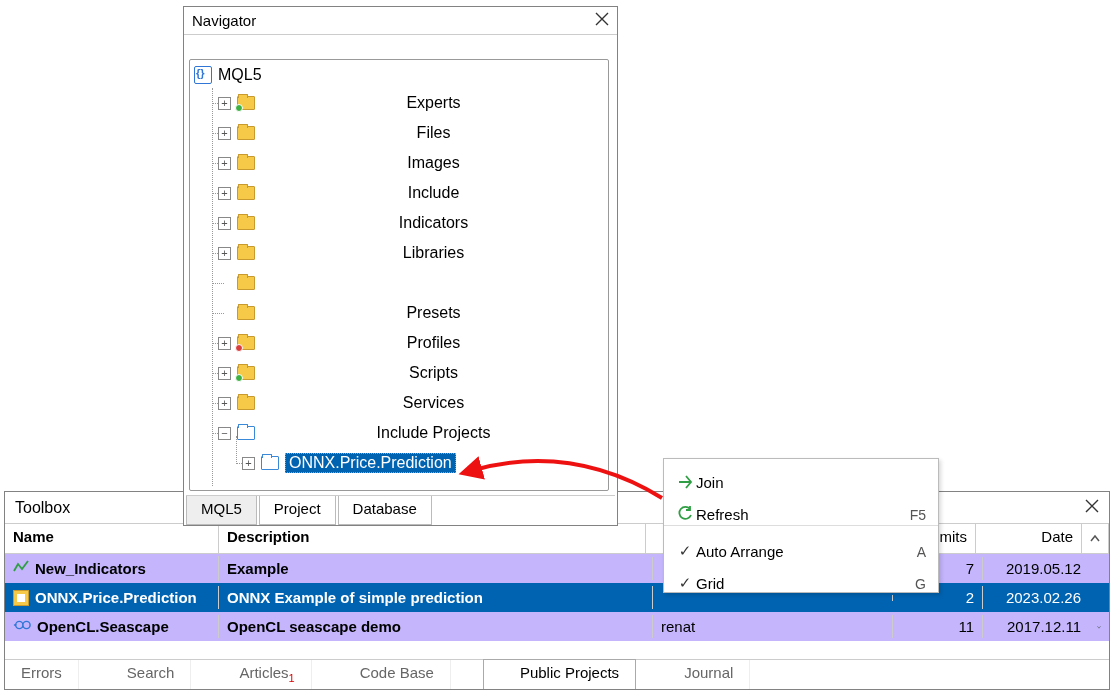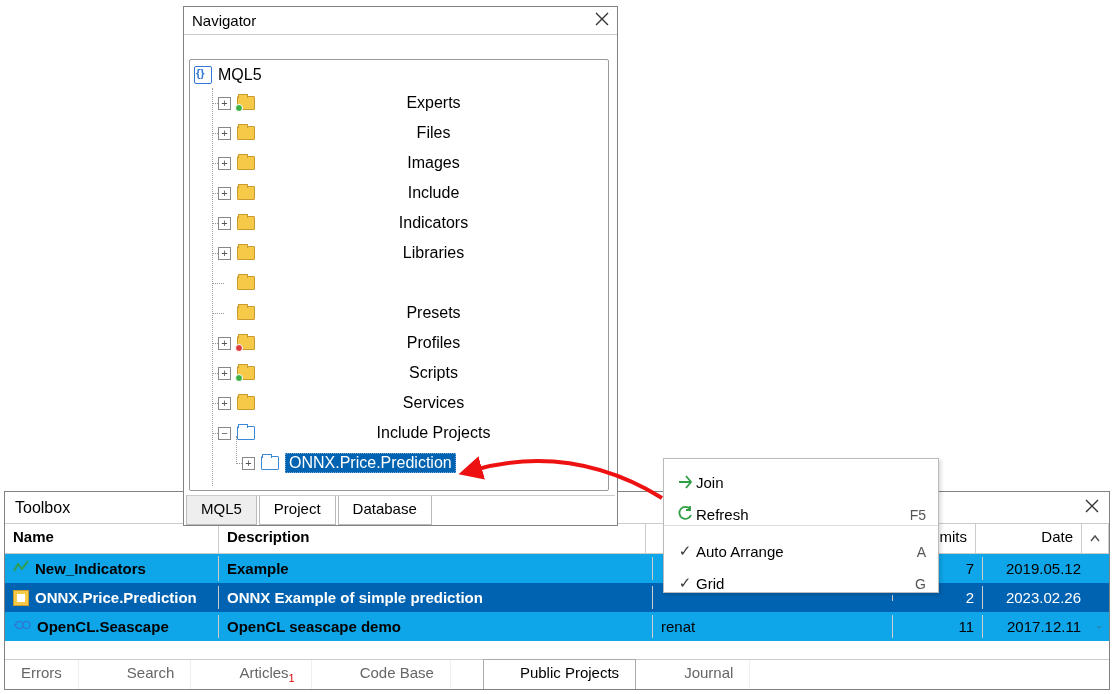--- a/index.html
+++ b/index.html
@@ -61,21 +61,21 @@
   .tb-header { display:flex; height:30px; border-bottom:1px solid #ccc; font-size:15px; }
   .th { padding:4px 8px; border-right:1px solid #ccc; }
   .c-name { flex:0 0 214px;font-weight:bold; }
   .c-desc { flex:1 1 auto;font-weight:bold; }
   .c-author { flex:0 0 240px; }
   .c-commits { flex:0 0 90px; text-align:right; }
   .c-date { flex:0 0 106px; text-align:right; }
   .c-scroll { flex:0 0 20px; display:flex; align-items:center; justify-content:center; }
 
   .tb-row { display:flex; height:29px; align-items:center; font-size:15px; }
-  .tb-row.even { background:#0ea5e9; }
+  .tb-row.even { background:#c4b5fd; }
   .tb-row.selected { background:#0063b1; color:#fff; }
   .cell { padding:3px 8px; overflow:hidden; white-space:nowrap; }
   .cell.c-name { display:flex; align-items:center; gap:6px; }
   .indicator-icon svg { width:16px; height:16px; }
   .proj-icon { width:16px; height:16px; background:#f7c948; border:1px solid #c99a2e; display:inline-block; position:relative;}
   .proj-icon::after{content:""; position:absolute; inset:3px; background:#fff;}
   .opencl-icon svg{ width:18px; height:14px; }
   .divider { border-right:1px solid #ccc; }
 
   .tb-tabs { position:absolute; bottom:0; left:0; right:0; height:30px; display:flex; border-top:1px solid #ccc;gap:32px; }

